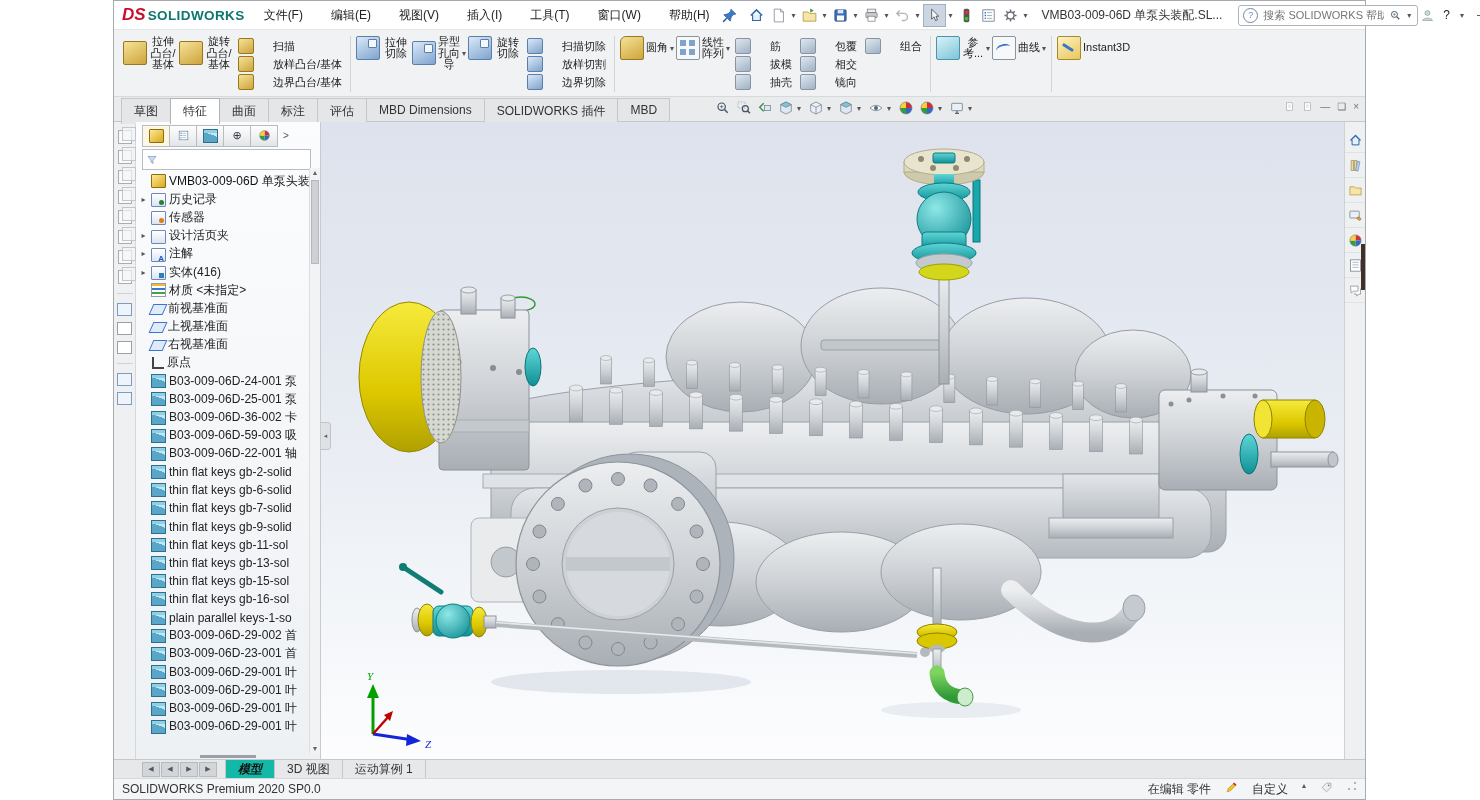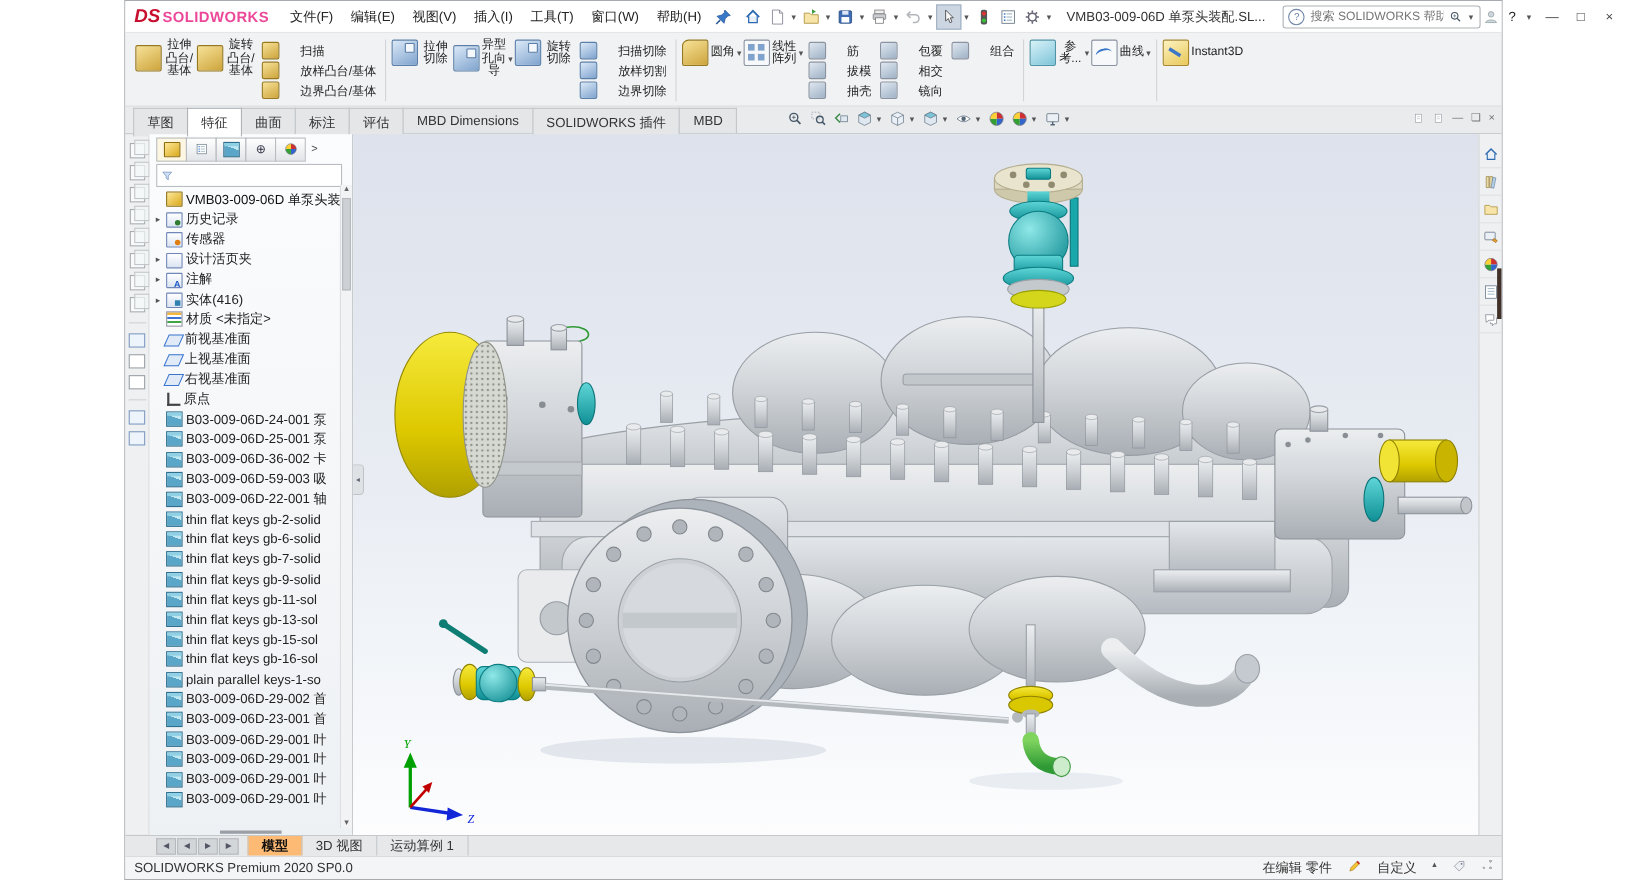--- a/index.html
+++ b/index.html
@@ -3,22 +3,22 @@
 <meta charset="utf-8">
 <style>
   html,body{margin:0;padding:0;background:#fff;font-family:"Liberation Sans",sans-serif;}
   .stage{position:relative;width:1480px;height:800px;background:#fff;overflow:hidden;}
   .win{position:absolute;left:113px;top:0;width:1253px;height:800px;background:#fff;border:1px solid #a7abb0;box-sizing:border-box;display:flex;flex-direction:column;font-size:12px;color:#222;}
 
   
   .titlebar{height:28px;flex:none;display:flex;align-items:center;background:#fff;border-bottom:1px solid #e3e5e7;padding:0 4px;gap:2px;}
   .logo{display:flex;align-items:baseline;gap:2px;padding:0 10px 0 4px;flex:none;}
   .logo .ds{color:#c8102e;font-weight:bold;font-style:italic;font-size:17px;}
-  .logo .sw{color:#ec4899;font-weight:bold;font-size:13.5px;letter-spacing:.4px;}
-  .menubar{display:flex;gap:2px;flex:none;align-items:flex-end;}
+  .logo .sw{color:#0f766e;font-weight:bold;font-size:13.5px;letter-spacing:.4px;}
+  .menubar{display:flex;gap:14px;flex:none;align-items:flex-end;}
   .menu-item{padding:4px 7px;cursor:default;}
   .qat{display:flex;align-items:center;gap:1px;flex:none;margin-left:4px;}
   .qi{width:21px;height:21px;display:flex;align-items:center;justify-content:center;flex:none;}
   .qi svg{width:17px;height:17px;}
   .qi.pressed{background:#ccd6e2;border:1px solid #9fb0c2;}
   .qcaret{font-size:8px;color:#555;width:8px;text-align:center;}
   .doctitle{margin-left:10px;flex:none;color:#333;white-space:nowrap;}
   .searchbox{margin-left:14px;flex:none;width:170px;height:19px;border:1px solid #aeb2b6;border-radius:3px;background:#fff;display:flex;align-items:center;padding:0 4px;gap:3px;}
   .searchbox input{border:none;outline:none;flex:1;min-width:0;font-size:11px;color:#444;background:transparent;font-family:"Liberation Sans",sans-serif;}
   .q-help{width:13px;height:13px;border-radius:50%;border:1px solid #6f87a8;color:#6f87a8;font-size:9px;display:flex;align-items:center;justify-content:center;flex:none;}
@@ -111,21 +111,21 @@
   .rpane{background:#eef0f1;border-left:1px solid #cfd2d5;display:flex;flex-direction:column;align-items:center;padding-top:6px;position:relative;}
   .rp{width:20px;height:24px;display:flex;align-items:center;justify-content:center;border-bottom:1px solid #e0e2e4;}
   .rp svg{width:15px;height:15px;}
   .rp-sliver{position:absolute;right:0;top:122px;width:4px;height:46px;background:#41302a;}
 
   
   .sheetrow{height:18px;flex:none;background:#e6e8ea;border-top:1px solid #c6c9cc;display:flex;align-items:stretch;padding-left:28px;font-size:12px;}
   .navbtns{display:flex;align-items:center;gap:1px;margin-right:8px;}
   .nb{width:16px;height:13px;background:#d3d6d9;border:1px solid #b7babd;color:#556;font-size:7px;display:flex;align-items:center;justify-content:center;}
   .stab{padding:1px 12px 0;border-right:1px solid #c6c9cc;display:flex;align-items:center;color:#333;}
-  .stab.active{background:#fdba74;border-left:1px solid #c6c9cc;font-weight:bold;color:#111;}
+  .stab.active{background:#14b8a6;border-left:1px solid #c6c9cc;font-weight:bold;color:#111;font-style:italic;}
 
   
   .statusbar{height:20px;flex:none;background:#f4f5f6;border-top:1px solid #d6d9db;display:flex;align-items:center;padding:0 8px;gap:10px;font-size:12px;color:#333;}
   .sb-right{margin-left:auto;display:flex;align-items:flex-start;gap:14px;}
   .sb-ico svg{width:13px;height:13px;display:block;}
   .sb-caret{font-size:8px;color:#555;}
   .grip{width:10px;height:10px;background:
     radial-gradient(circle at 8px 2px,#b0b4b8 1.2px,transparent 1.4px),
     radial-gradient(circle at 8px 8px,#b0b4b8 1.2px,transparent 1.4px),
     radial-gradient(circle at 2px 8px,#b0b4b8 1.2px,transparent 1.4px);}

